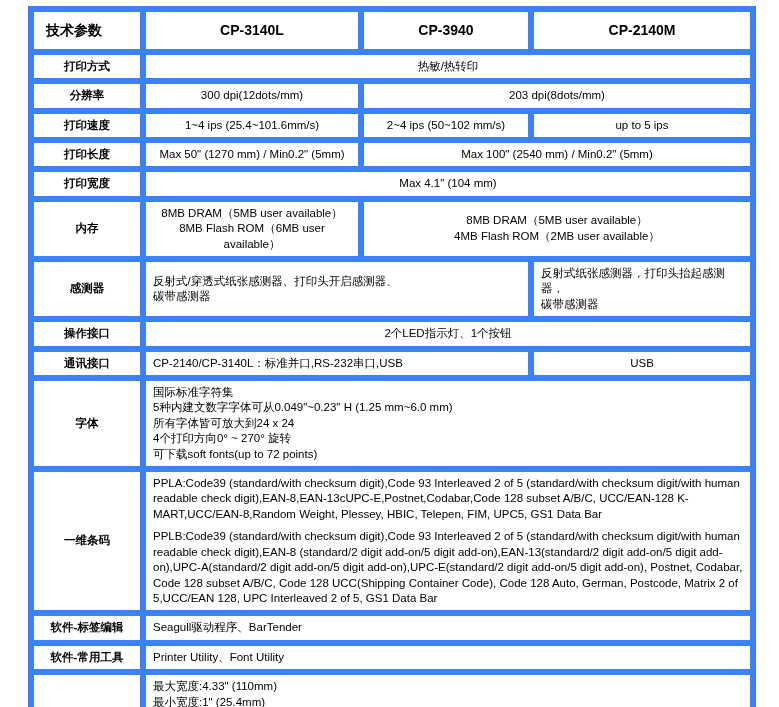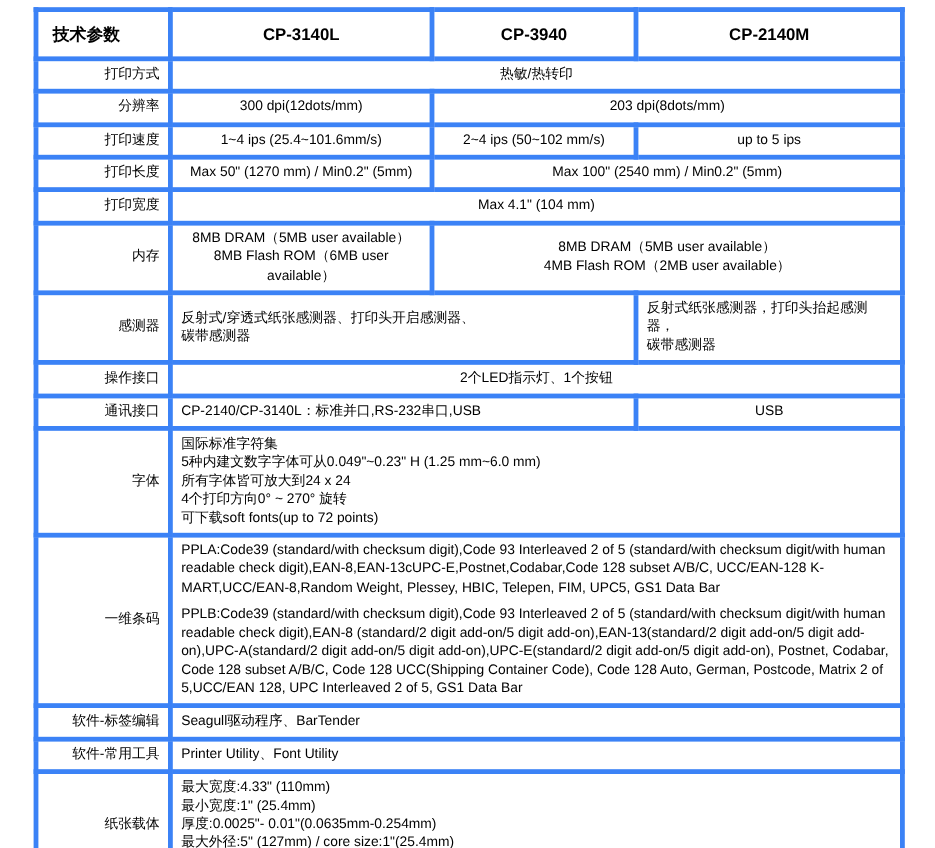--- a/index.html
+++ b/index.html
@@ -23,38 +23,38 @@
   table.spec {
     position: absolute;
     left: 28px;
     top: 6px;
     width: 722px;
     border-collapse: collapse;
     table-layout: fixed;
     background: #ffffff;
   }
   table.spec td {
-    border: 4px solid #3b82f6;
+    border: 6px solid #3b82f6;
     padding: 4px 7px;
     font-size: 11.5px;
     line-height: 1.34;
     vertical-align: middle;
     word-wrap: break-word;
     overflow-wrap: break-word;
   }
   
   col.c-label { width: 112px; }
   col.c-a     { width: 218px; }
   col.c-b     { width: 170px; }
   col.c-c     { width: 222px; }
 
   td.label {
-    font-weight: normal;
+    font-weight: bold;
     font-size: 12px;
-    text-align: right;
+    text-align: center;
     padding-left: 10px;
   }
   tr.head td {
     font-weight: bold;
     text-align: center;
     font-size: 14px;
     padding-top: 9px;
     padding-bottom: 9px;
   }
   tr.head td.label {

